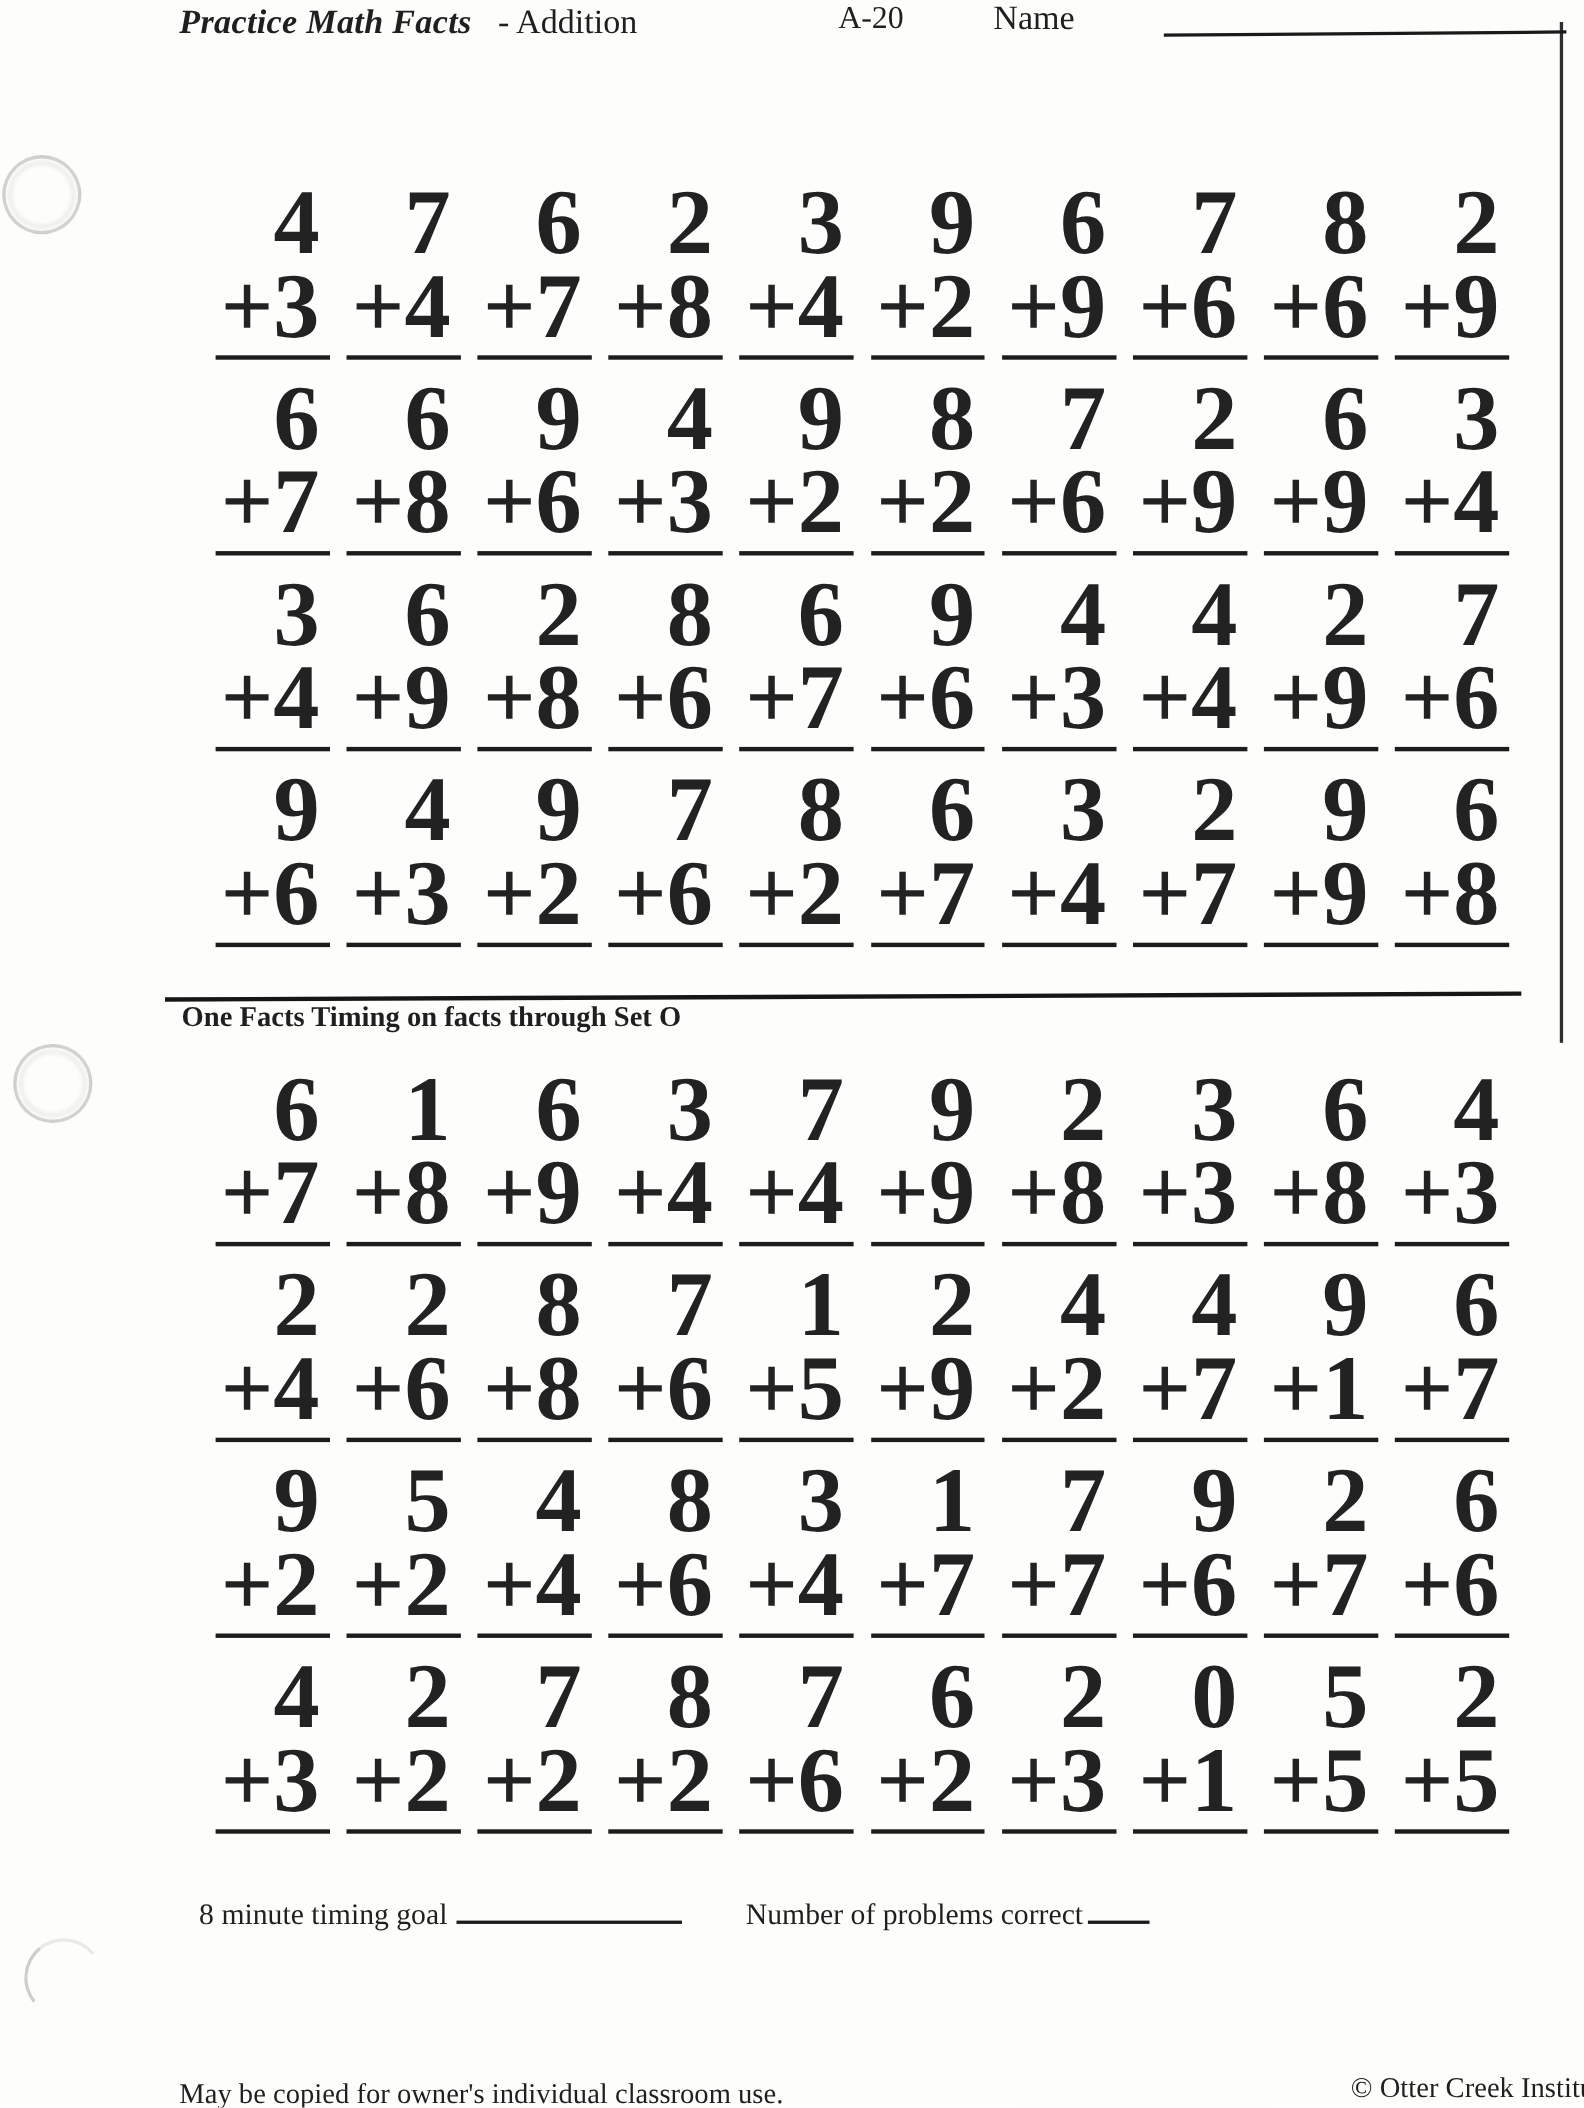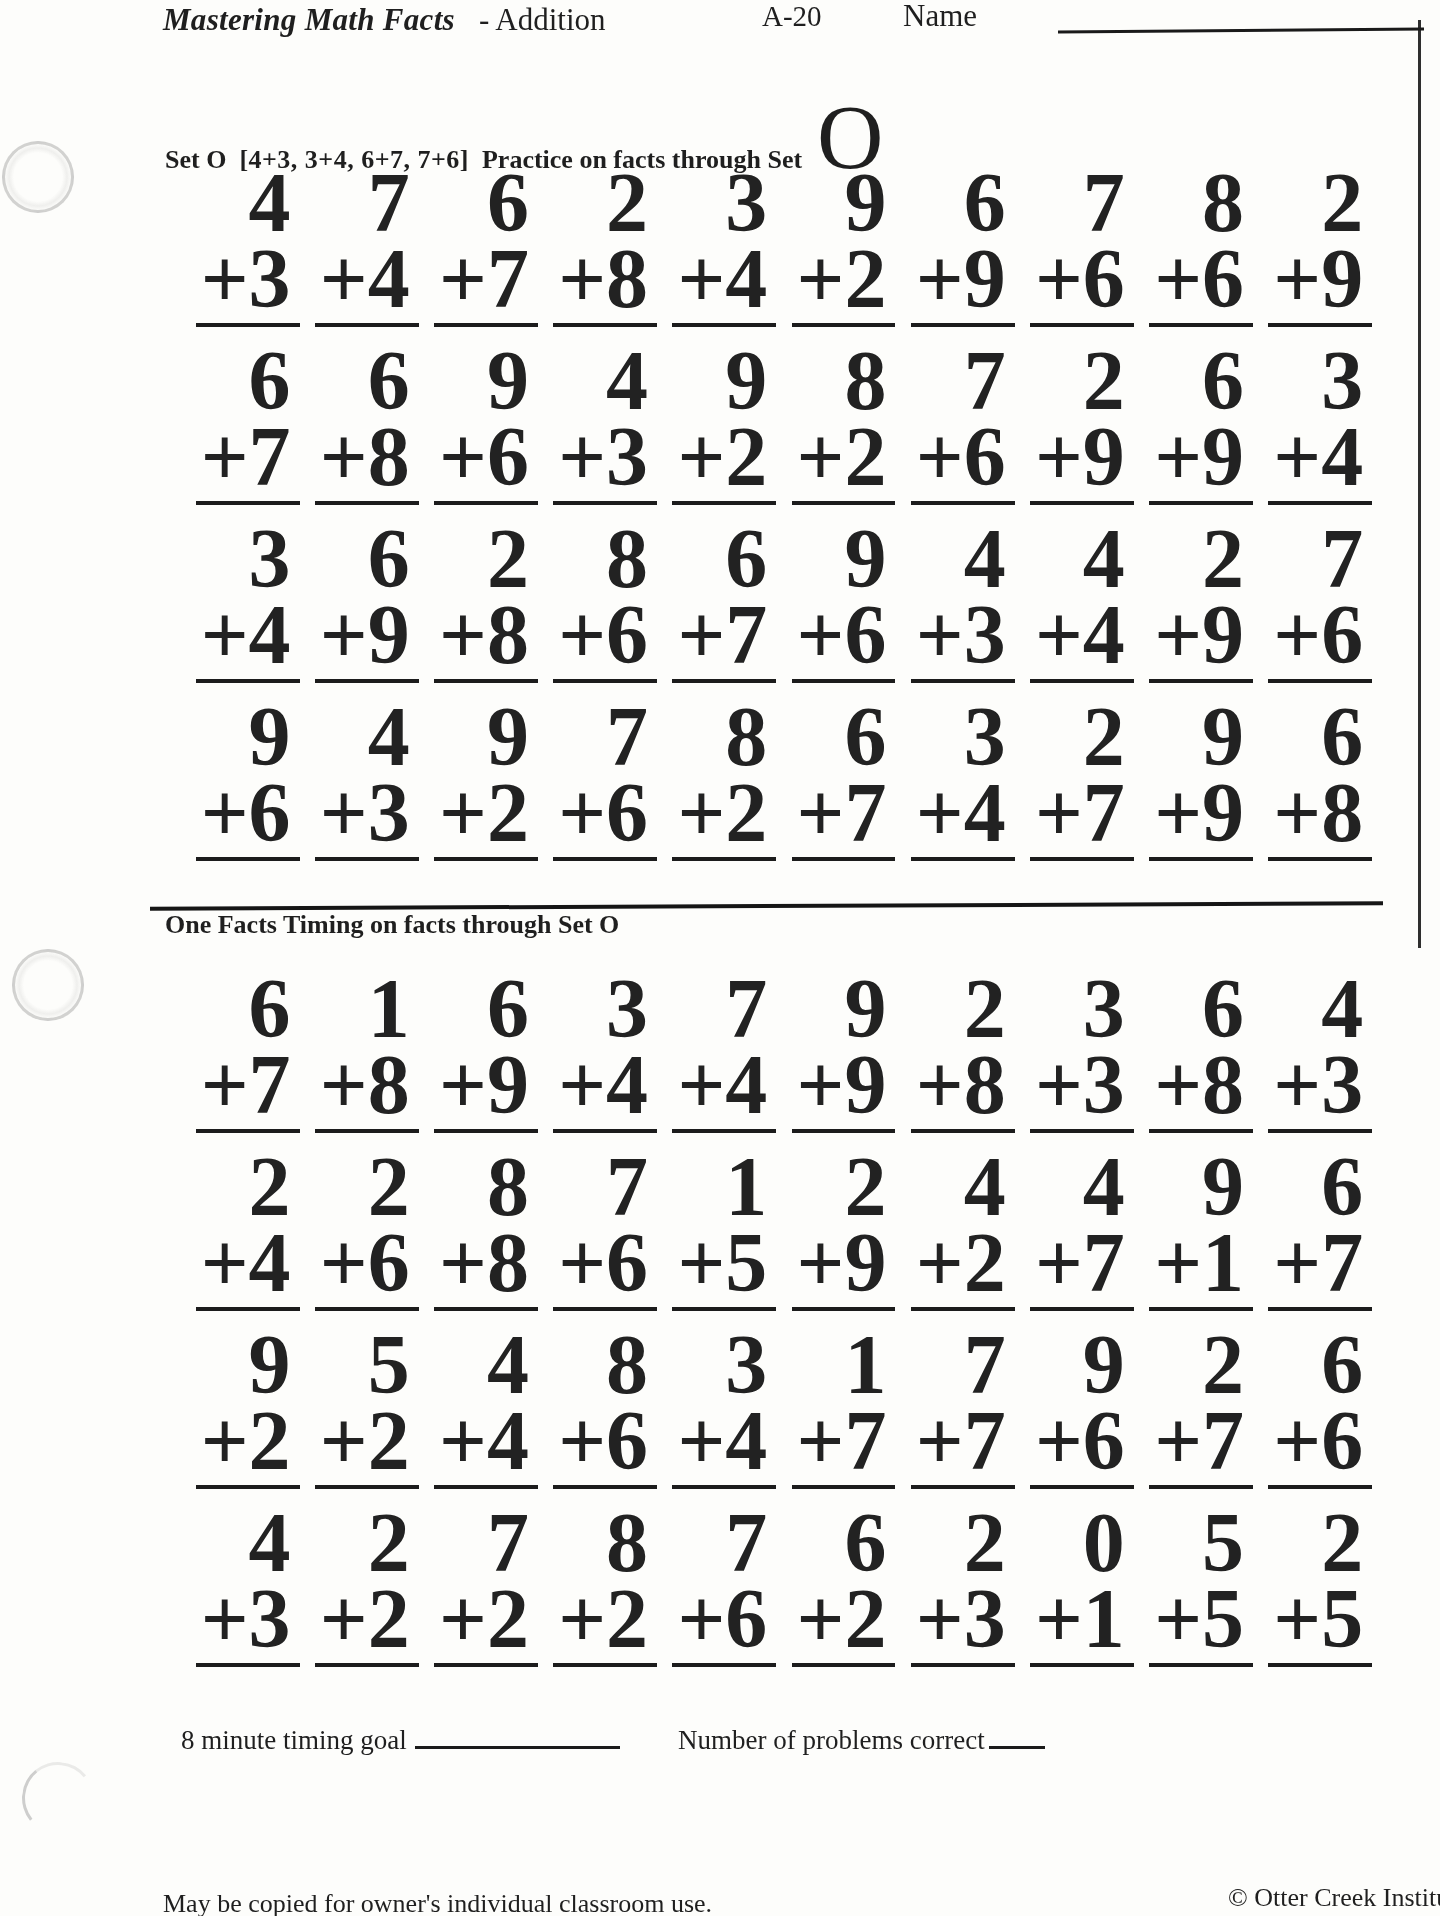--- a/index.html
+++ b/index.html
@@ -92,32 +92,26 @@
 <body>
 
 <div class="page">
 
   <div class="hole hole-1"></div>
   <div class="hole hole-2"></div>
   <div class="hole hole-3"></div>
   <div class="edge-line"></div>
 
   <div class="title">
-    <span class="t-main">Mastering Math Facts</span><span class="t-suffix">- Addition</span>
+    <span class="t-main">Practice Math Facts</span><span class="t-suffix">- Addition</span>
   </div>
   <div class="page-code">A-20</div>
   <div class="name-label">Name</div>
   <div class="name-line"></div>
 
-  <div class="set-line">
-    <span>Set O</span>
-    <span class="set-facts">[4+3, 3+4, 6+7, 7+6]</span>
-    <span>Practice on facts through Set</span>
-    <span class="big-letter">O</span>
-  </div>
 
   <section class="pgrid practice-grid">
       <div class="prow">
         <div class="pcell">
           <div class="prob">
             <div class="ptop">4</div>
             <div class="pbot">+3</div>
           </div>
         </div>
         <div class="pcell">

